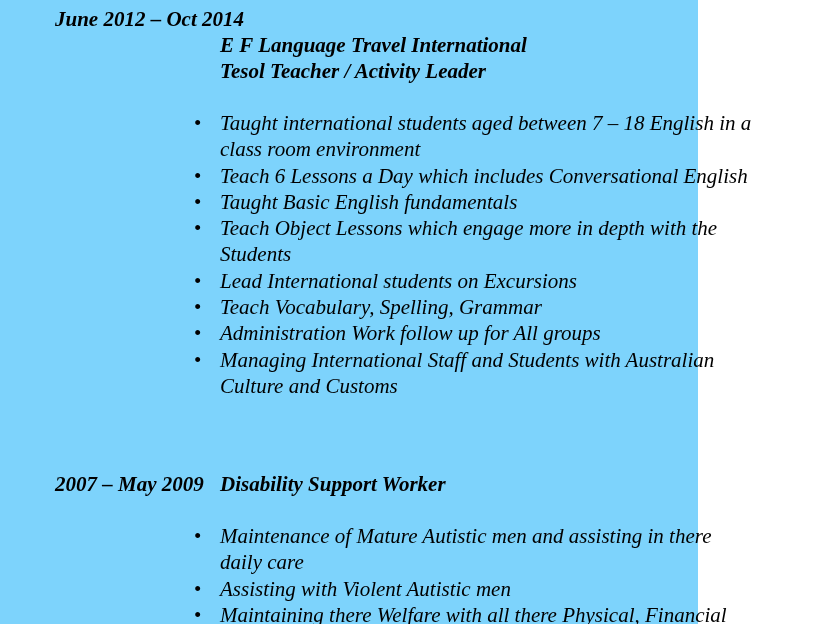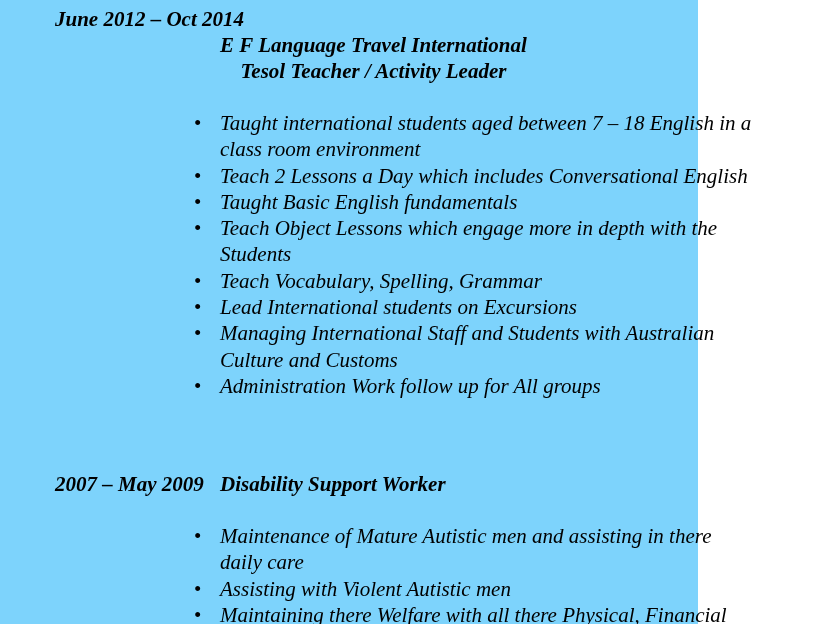--- a/index.html
+++ b/index.html
@@ -31,21 +31,20 @@
   }
   .entry-header {
     position: absolute;
     left: 220px;
     font-weight: bold;
     line-height: 26.3px;
   }
   .entry-header .company,
   .entry-header .role {
     white-space: nowrap;
-    text-align: center;
   }
   ul.duties {
     position: absolute;
     left: 190px;
     width: 600px;
     margin: 0;
     padding: 0;
     list-style: none;
     line-height: 26.3px;
   }
@@ -77,29 +76,29 @@
   <div class="date-range s1-date">June 2012 – Oct 2014</div>
 
   <div class="entry-header s1-header">
     <div class="company">E F Language Travel International</div>
     <div class="role">Tesol Teacher / Activity Leader</div>
   </div>
 
   <ul class="duties s1-duties">
     <li>Taught international students aged between 7 – 18 English in a
 class room environment</li>
-    <li>Teach 2 Lessons a Day which includes Conversational English</li>
+    <li>Teach 6 Lessons a Day which includes Conversational English</li>
     <li>Taught Basic English fundamentals</li>
     <li>Teach Object Lessons which engage more in depth with the
 Students</li>
+    <li>Lead International students on Excursions</li>
     <li>Teach Vocabulary, Spelling, Grammar</li>
-    <li>Lead International students on Excursions</li>
+    <li>Administration Work follow up for All groups</li>
     <li>Managing International Staff and Students with Australian
 Culture and Customs</li>
-    <li>Administration Work follow up for All groups</li>
   </ul>
 
   <div class="date-range s2-date">2007 – May 2009</div>
 
   <div class="entry-header s2-header">
     <div class="role">Disability Support Worker</div>
   </div>
 
   <ul class="duties s2-duties">
     <li>Maintenance of Mature Autistic men and assisting in there

